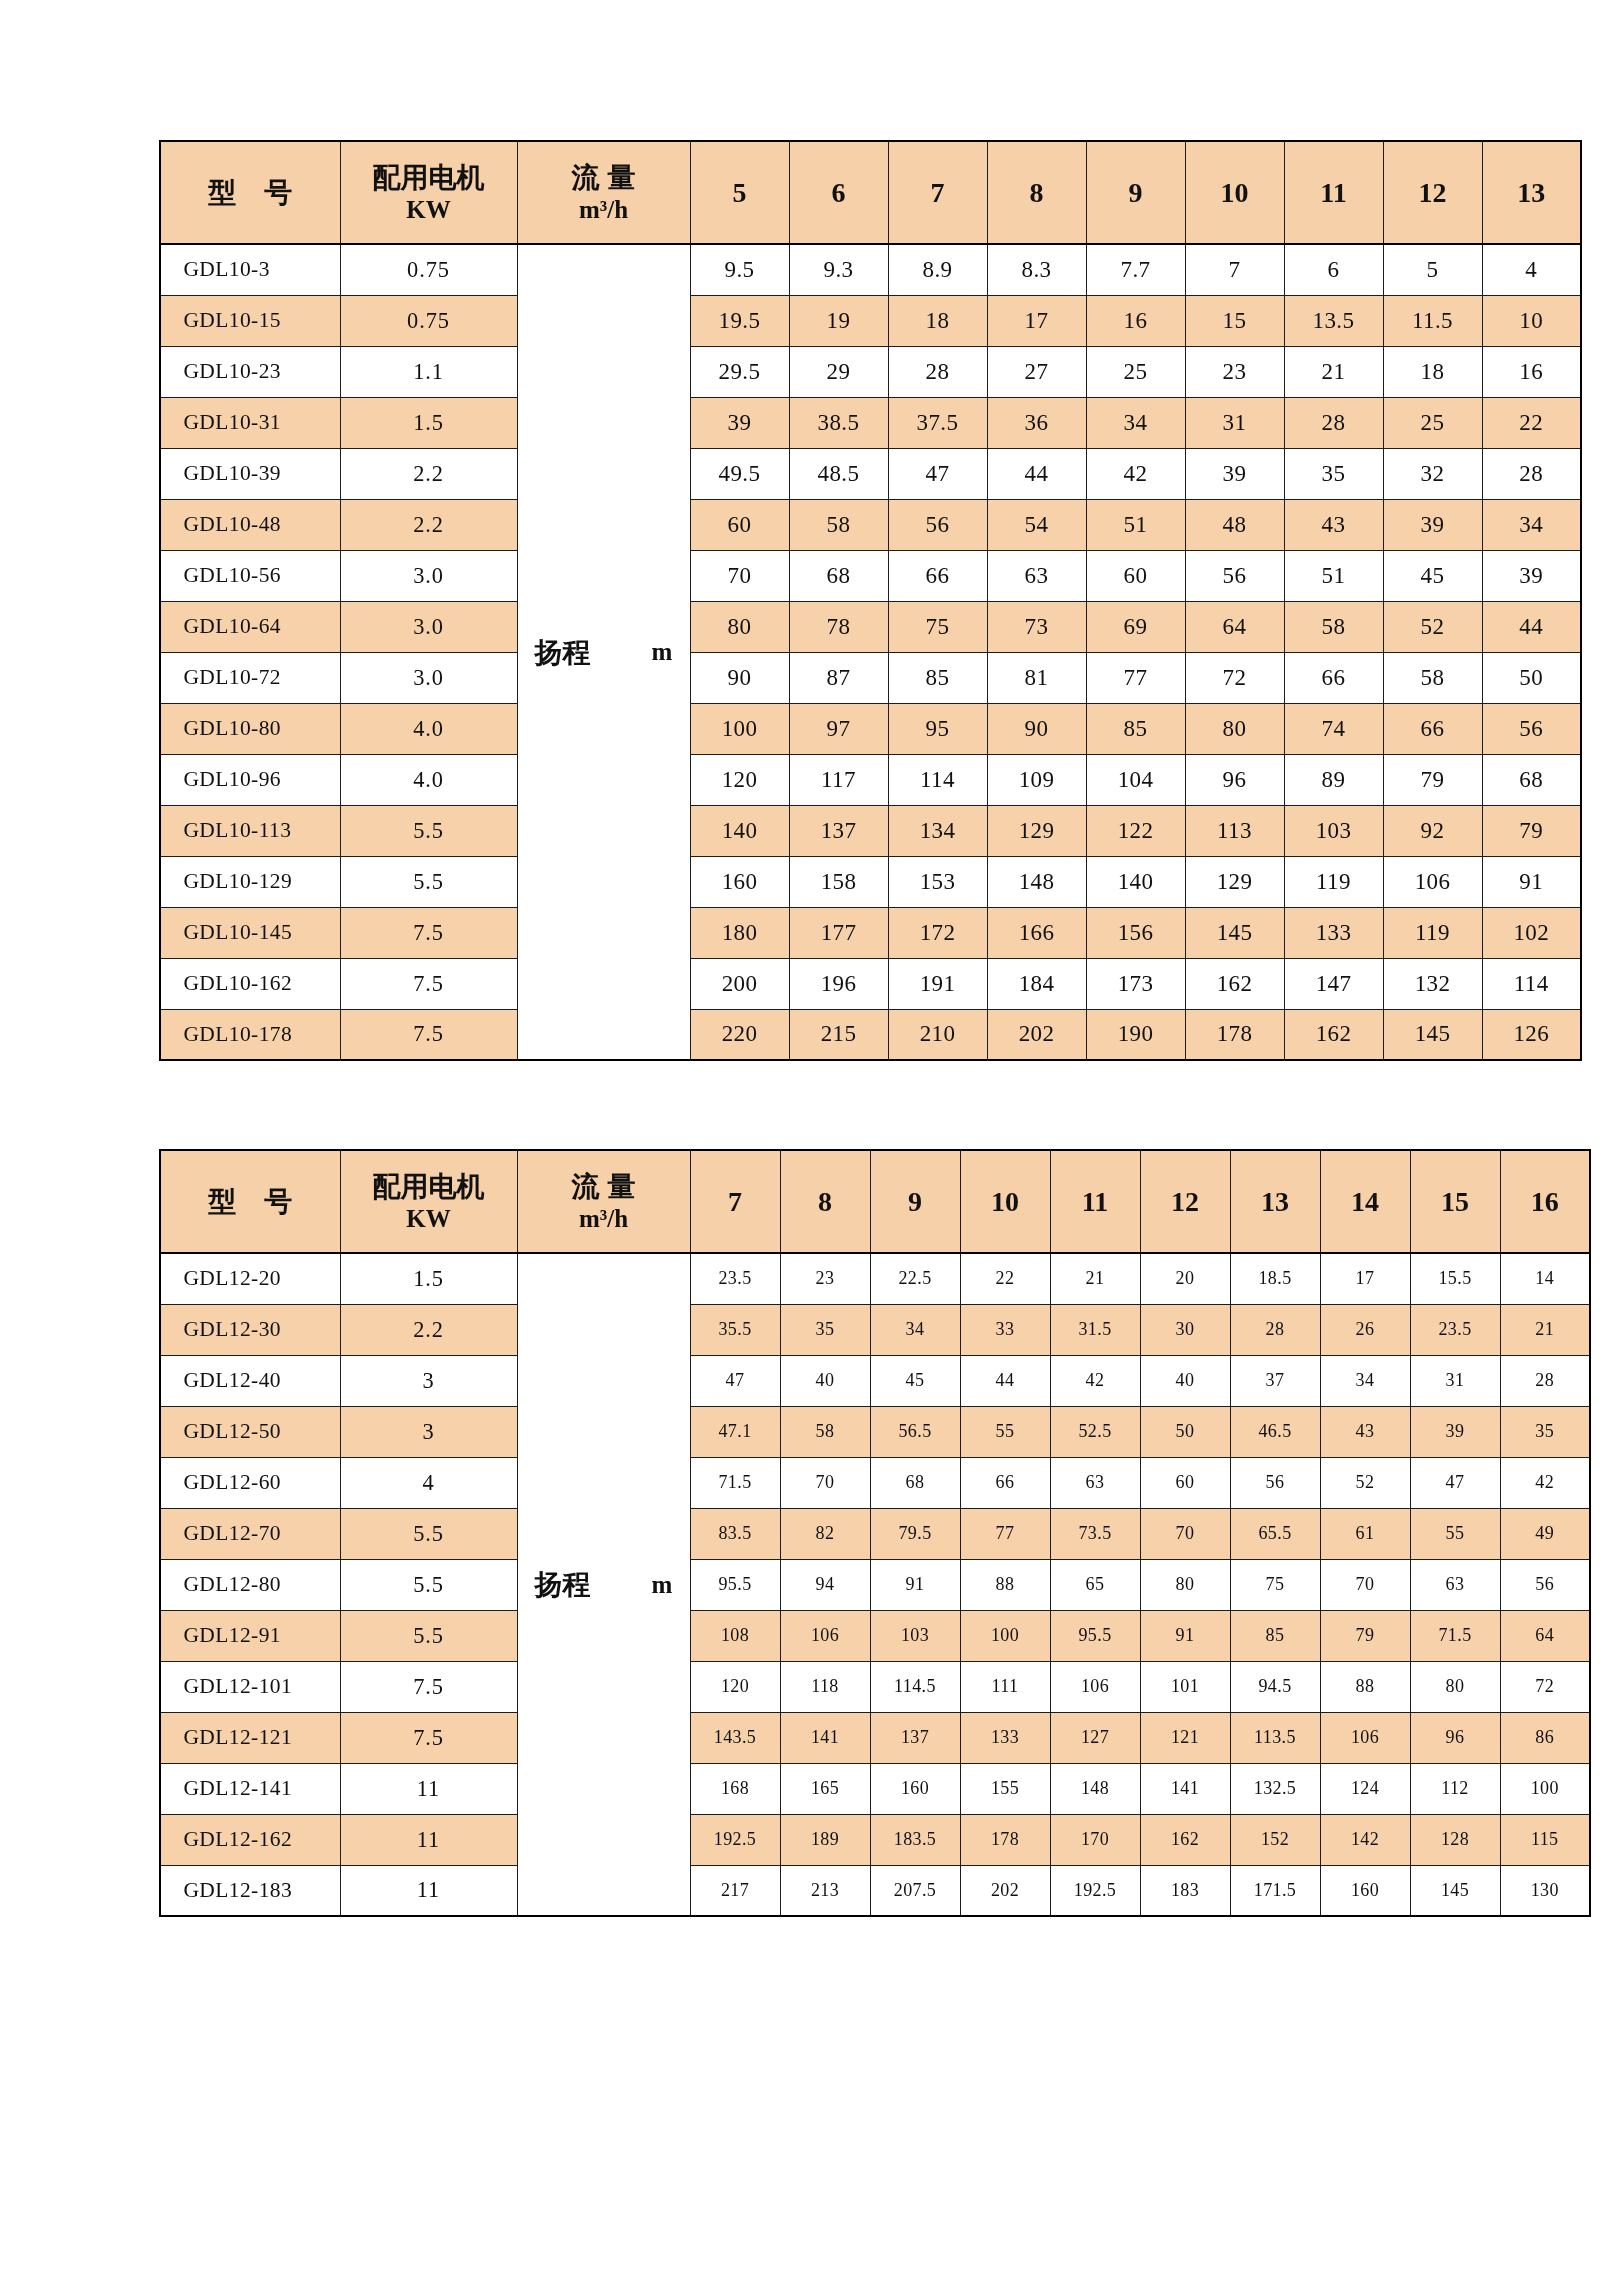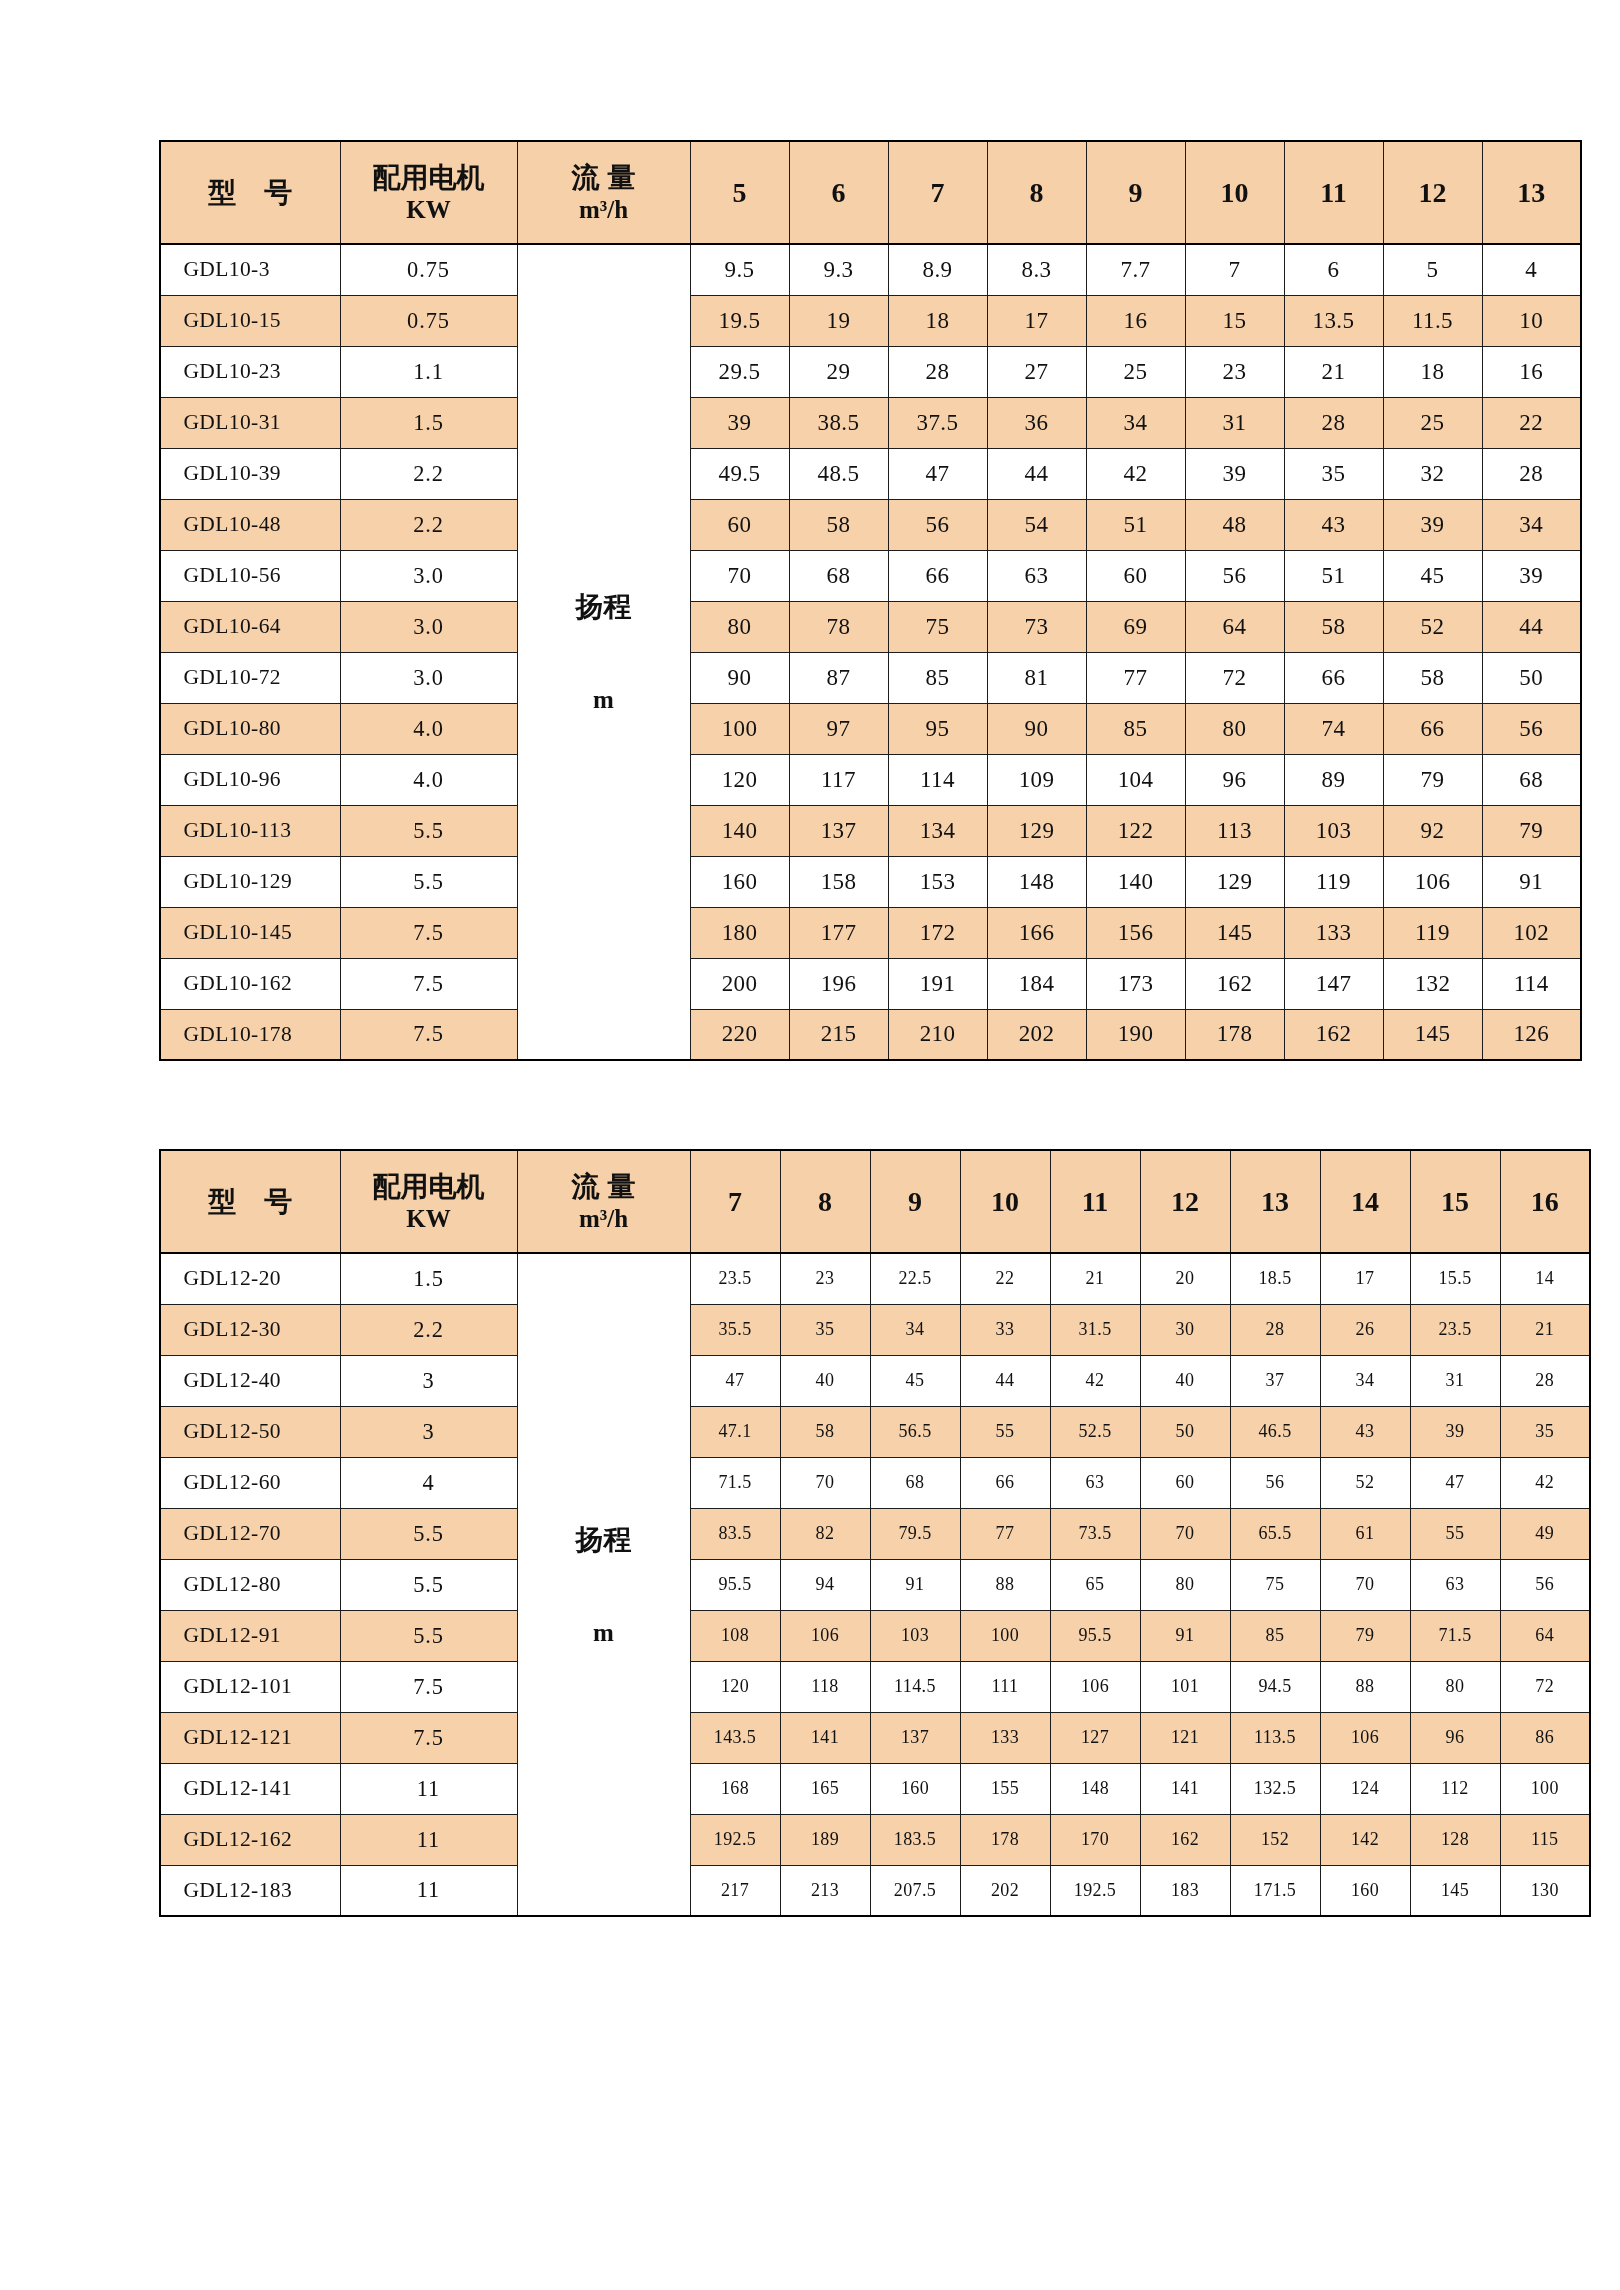--- a/index.html
+++ b/index.html
@@ -17,21 +17,21 @@
   tbody tr.stripe td{background:#f6d1a9;}
   .h-cn{font-family:"Liberation Sans",sans-serif;font-weight:bold;font-size:28px;line-height:1.25;}
   .h-en{font-family:"Liberation Serif",serif;font-weight:bold;font-size:25px;line-height:1.2;}
   .num-h{font-family:"Liberation Serif",serif;font-weight:bold;font-size:28px;}
   .model-cell{text-align:left;padding-left:22.4px;font-size:21.5px;letter-spacing:0.4px;}
   .kw-cell{font-size:22.4px;letter-spacing:0.9px;}
   .val-cell{letter-spacing:0.4px;}
   .t1 .val-cell{font-size:23px;}
   .t2 .val-cell{font-size:18px;}
   .merged-cell{background:#ffffff;}
-  .merged-inner{display:flex;flex-direction:column;align-items:center;justify-content:center;gap:61px;height:100%;}
+  .merged-inner{display:flex;flex-direction:row;align-items:center;justify-content:center;gap:61px;height:100%;}
 </style>
 </head>
 <body>
 
 <div class="page">
   <table class="pump t1" id="t0">
       <colgroup>
         <col style="width: 180px;">
         <col style="width: 177px;">
         <col style="width: 173px;">

